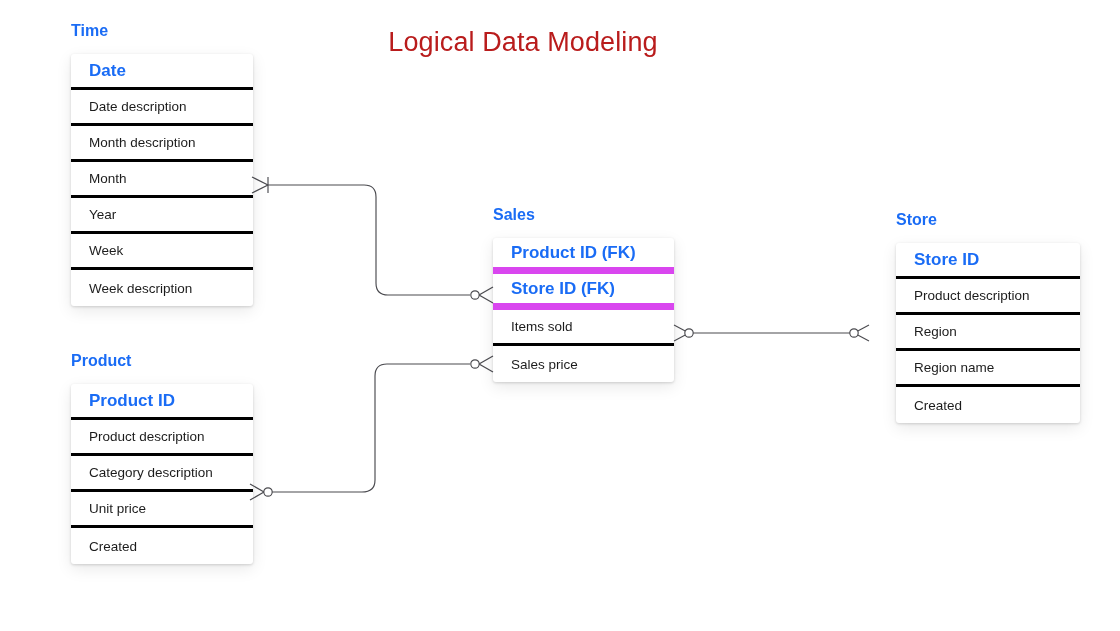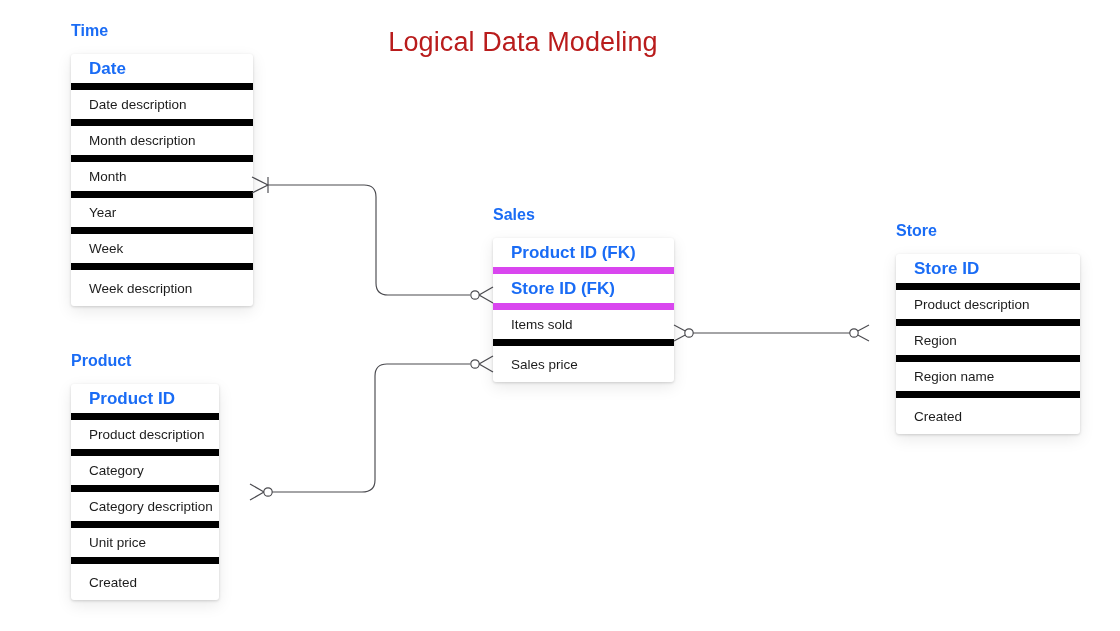--- a/index.html
+++ b/index.html
@@ -53,21 +53,21 @@
     box-shadow: 0 1px 3px rgba(0,0,0,0.16), 0 5px 16px rgba(0,0,0,0.085);
     overflow: hidden;
   }
   .attr-row {
     height: 36px;
     box-sizing: border-box;
     display: flex;
     align-items: center;
     padding-left: 18px;
     padding-right: 14px;
-    border-bottom: 7px solid #000000;
+    border-bottom: 3px solid #000000;
     font-size: 13.5px;
     font-weight: 400;
     color: #1c1c1c;
     white-space: nowrap;
   }
   .attr-row:last-child {
     border-bottom: none;
   }
   .attr-row.key {
     font-size: 17px;
@@ -79,26 +79,26 @@
   }
   .entity-card.sales .attr-row.key {
     border-bottom: 7px solid #d946ef;
   }
 
   
   #entity-time       { left: 71px;  top: 21px; }
   #entity-time .entity-card   { width: 182px; margin-top: 13px; }
 
   #entity-product    { left: 71px;  top: 351px; }
-  #entity-product .entity-card{ width: 148px; margin-top: 13px; }
+  #entity-product .entity-card{ width: 182px; margin-top: 13px; }
 
   #entity-sales      { left: 493px; top: 205px; }
   #entity-sales .entity-card  { width: 181px; margin-top: 13px; }
 
-  #entity-store      { left: 867px; top: 221px; padding-left: 29px; }
+  #entity-store      { left: 867px; top: 210px; padding-left: 29px; }
   #entity-store .entity-card  { width: 184px; margin-top: 13px; }
 
   
   #connectors {
     position: absolute;
     left: 0;
     top: 0;
     width: 1120px;
     height: 631px;
     pointer-events: none;
@@ -133,21 +133,20 @@
       <div class="attr-row">Week</div>
       <div class="attr-row">Week description</div>
     </div>
   </div>
 
   <div class="entity" id="entity-product">
     <div class="entity-label">Product</div>
     <div class="entity-card">
       <div class="attr-row key">Product ID</div>
       <div class="attr-row">Product description</div>
-      <div class="attr-row">Category</div>
       <div class="attr-row">Category description</div>
       <div class="attr-row">Unit price</div>
       <div class="attr-row">Created</div>
     </div>
   </div>
 
   <div class="entity" id="entity-sales">
     <div class="entity-label">Sales</div>
     <div class="entity-card sales">
       <div class="attr-row key">Product ID (FK)</div>

